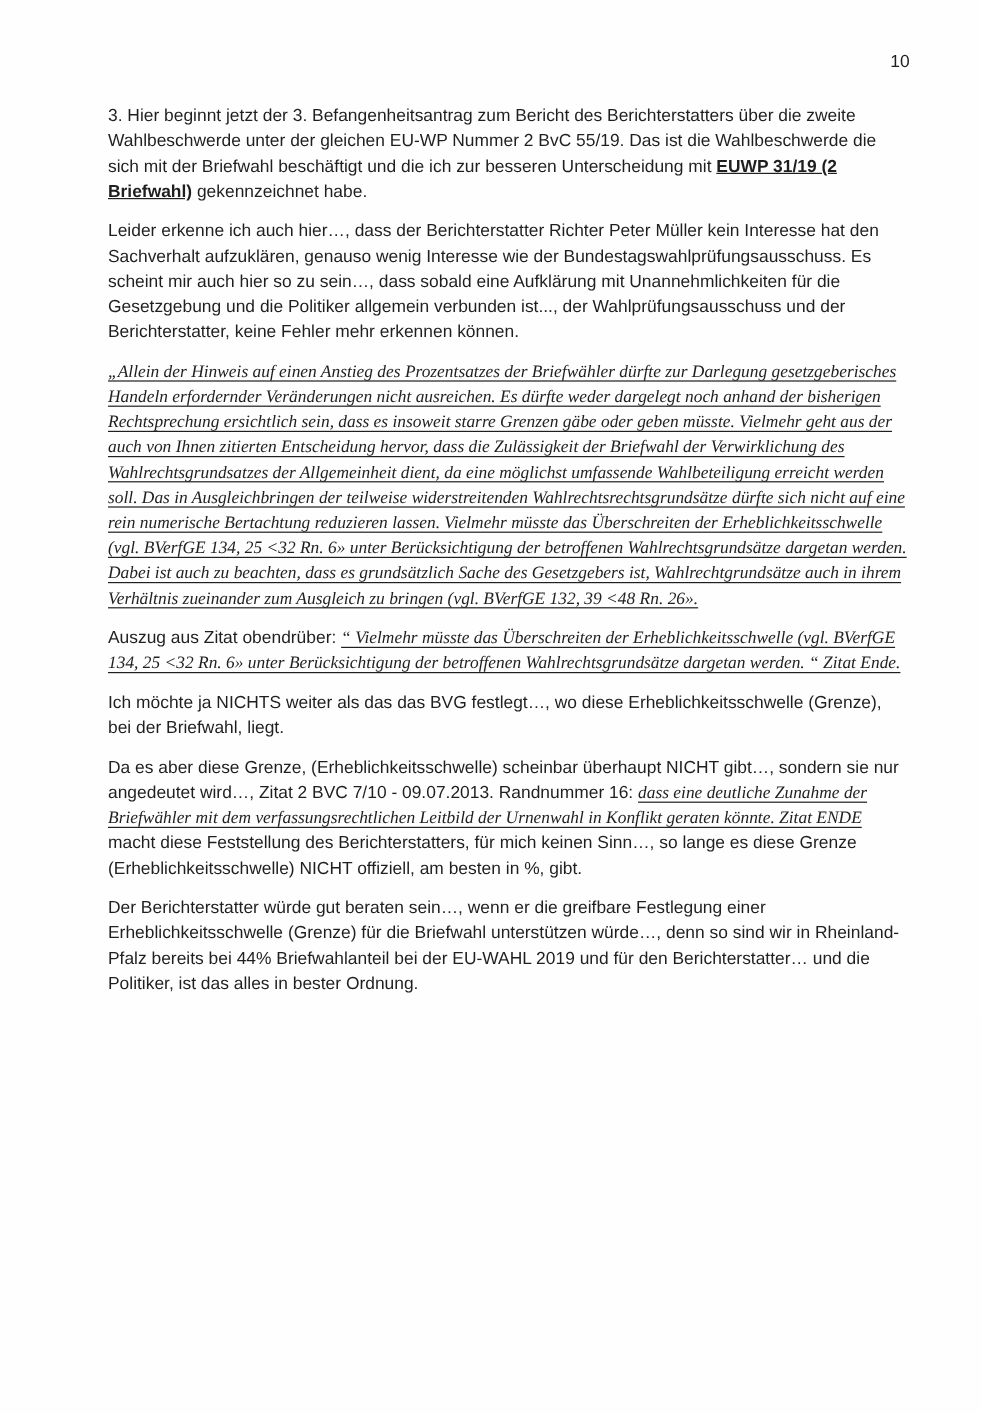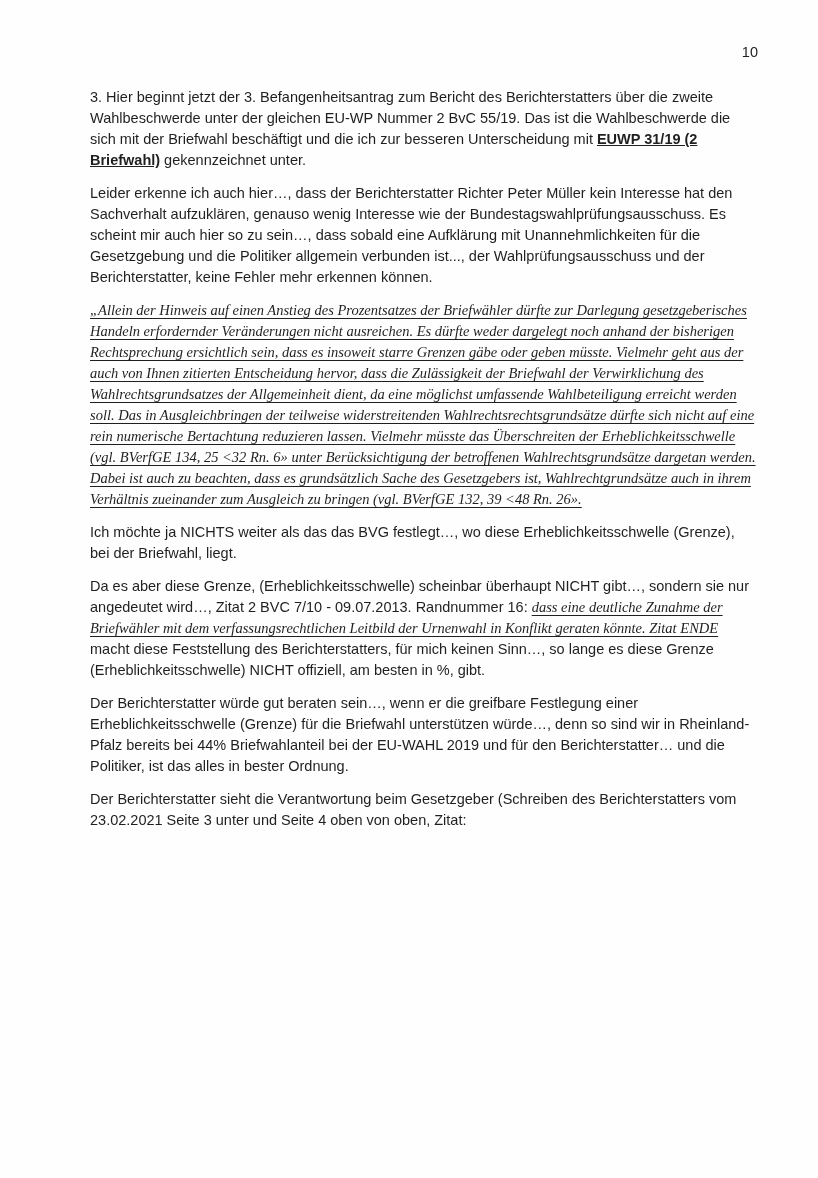--- a/index.html
+++ b/index.html
@@ -40,31 +40,31 @@
     font-family: Liberation Serif, serif;
   }
 </style>
 </head>
 <body>
 
 <div class="page">
 
   <div class="pagenum">10</div>
 
-  <p class="para"><span>3. Hier beginnt jetzt der 3. Befangenheitsantrag zum Bericht des Berichterstatters über die zweite Wahlbeschwerde unter der gleichen EU-WP Nummer 2 BvC 55/19. Das ist die Wahlbeschwerde die sich mit der Briefwahl beschäftigt und die ich zur besseren Unterscheidung mit </span><span class="bold-underline">EUWP 31/19 (2 Briefwahl)</span><span> gekennzeichnet unter.</span></p>
+  <p class="para"><span>3. Hier beginnt jetzt der 3. Befangenheitsantrag zum Bericht des Berichterstatters über die zweite Wahlbeschwerde unter der gleichen EU-WP Nummer 2 BvC 55/19. Das ist die Wahlbeschwerde die sich mit der Briefwahl beschäftigt und die ich zur besseren Unterscheidung mit </span><span class="bold-underline">EUWP 31/19 (2 Briefwahl)</span><span> gekennzeichnet habe.</span></p>
 
   <p class="para">Leider erkenne ich auch hier…, dass der Berichterstatter Richter Peter Müller kein Interesse hat den Sachverhalt aufzuklären, genauso wenig Interesse wie der Bundestagswahlprüfungsausschuss. Es scheint mir auch hier so zu sein…, dass sobald eine Aufklärung mit Unannehmlichkeiten für die Gesetzgebung und die Politiker allgemein verbunden ist..., der Wahlprüfungsausschuss und der Berichterstatter, keine Fehler mehr erkennen können.</p>
 
 
   <p class="para quote-block">„Allein der Hinweis auf einen Anstieg des Prozentsatzes der Briefwähler dürfte zur Darlegung gesetzgeberisches Handeln erfordernder Veränderungen nicht ausreichen. Es dürfte weder dargelegt noch anhand der bisherigen Rechtsprechung ersichtlich sein, dass es insoweit starre Grenzen gäbe oder geben müsste. Vielmehr geht aus der auch von Ihnen zitierten Entscheidung hervor, dass die Zulässigkeit der Briefwahl der Verwirklichung des Wahlrechtsgrundsatzes der Allgemeinheit dient, da eine möglichst umfassende Wahlbeteiligung erreicht werden soll. Das in Ausgleichbringen der teilweise widerstreitenden Wahlrechtsrechtsgrundsätze dürfte sich nicht auf eine rein numerische Bertachtung reduzieren lassen. Vielmehr müsste das Überschreiten der Erheblichkeitsschwelle (vgl. BVerfGE 134, 25 &lt;32 Rn. 6» unter Berücksichtigung der betroffenen Wahlrechtsgrundsätze dargetan werden. Dabei ist auch zu beachten, dass es grundsätzlich Sache des Gesetzgebers ist, Wahlrechtgrundsätze auch in ihrem Verhältnis zueinander zum Ausgleich zu bringen (vgl. BVerfGE 132, 39 &lt;48 Rn. 26».</p>
 
 
 
+  <p class="para"><span>Auszug aus Zitat obendrüber: </span><span class="quote-inline">“ Vielmehr müsste das Überschreiten der Erheblichkeitsschwelle (vgl. BVerfGE 134, 25 &lt;32 Rn. 6» unter Berücksichtigung der betroffenen Wahlrechtsgrundsätze dargetan werden. “ Zitat Ende.</span></p>
 
   <p class="para">Ich möchte ja NICHTS weiter als das das BVG festlegt…, wo diese Erheblichkeitsschwelle (Grenze), bei der Briefwahl, liegt.</p>
 
   <p class="para"><span>Da es aber diese Grenze, (Erheblichkeitsschwelle) scheinbar überhaupt NICHT gibt…, sondern sie nur angedeutet wird…, Zitat 2 BVC 7/10 - 09.07.2013. Randnummer 16: </span><span class="quote-inline">dass eine deutliche Zunahme der Briefwähler mit dem verfassungsrechtlichen Leitbild der Urnenwahl in Konflikt geraten könnte. Zitat ENDE</span><span> macht diese Feststellung des Berichterstatters, für mich keinen Sinn…, so lange es diese Grenze (Erheblichkeitsschwelle) NICHT offiziell, am besten in %, gibt.</span></p>
 
   <p class="para">Der Berichterstatter würde gut beraten sein…, wenn er die greifbare Festlegung einer Erheblichkeitsschwelle (Grenze) für die Briefwahl unterstützen würde…, denn so sind wir in Rheinland-Pfalz bereits bei 44% Briefwahlanteil bei der EU-WAHL 2019 und für den Berichterstatter… und die Politiker, ist das alles in bester Ordnung.</p>
 
-  <p class="para">Der Berichterstatter sieht die Verantwortung beim Gesetzgeber (Schreiben des Berichterstatters vom 23.02.2021 Seite 3 unter und Seite 4 oben von oben, Zitat:</p>
 
 </div>
 
 </body></html>

